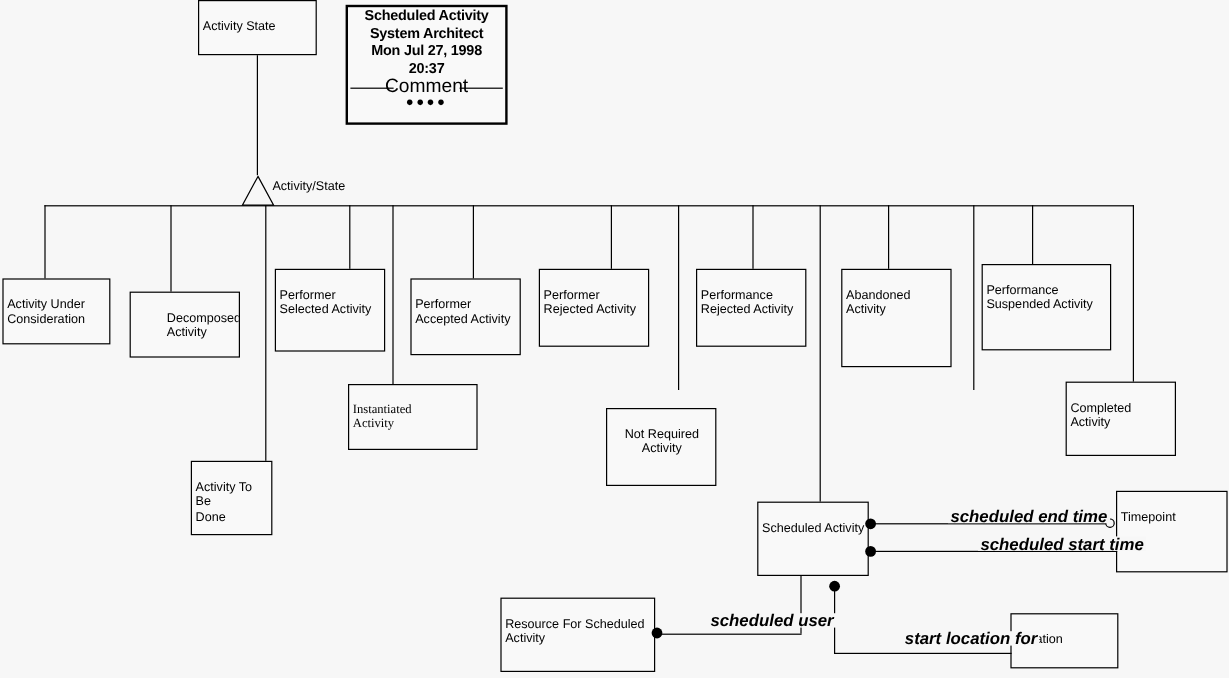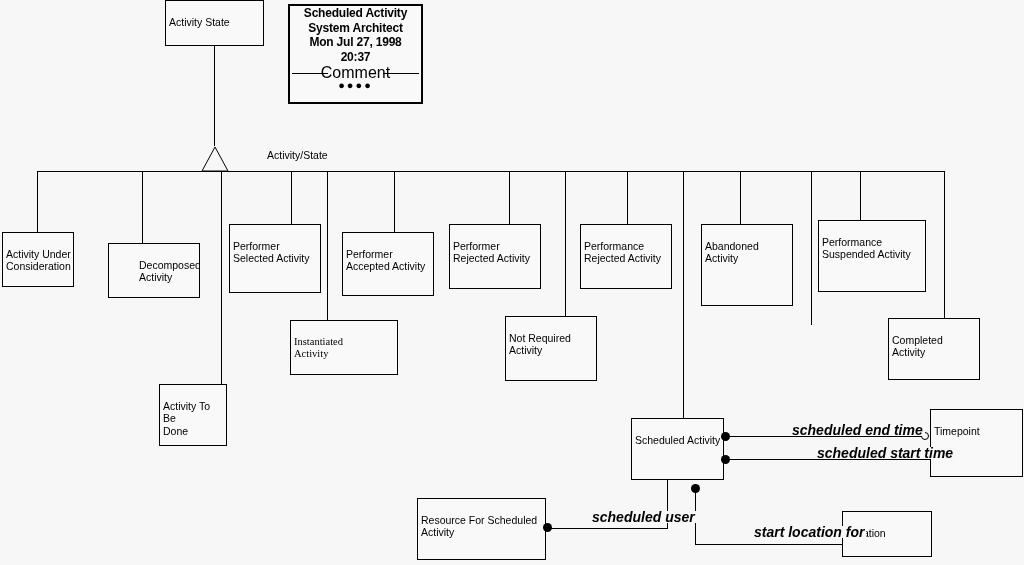--- a/index.html
+++ b/index.html
@@ -114,21 +114,20 @@
     white-space: nowrap;
   }
   .plabel {
     position: absolute;
     font-size: 10.5px;
     line-height: 12px;
     color: #000;
     background: #f7f7f7;
     padding: 0 1px;
     white-space: nowrap;
-    margin-left: 40px;
   }
 </style>
 </head>
 <body>
 
 <div id="canvas">
 
   <div class="ent" style="left:165px; top:0px; width:99px; height:46px;">
     <span>Activity State</span>
   </div>
@@ -166,21 +165,21 @@
   <div class="vline" style="left:394px; top:171px; height:62px;"></div>
   <div class="vline" style="left:509px; top:171px; height:54px;"></div>
   <div class="vline" style="left:565px; top:171px; height:154px;"></div>
   <div class="vline" style="left:627px; top:171px; height:54px;"></div>
   <div class="vline" style="left:683px; top:171px; height:248px;"></div>
   <div class="vline" style="left:740px; top:171px; height:54px;"></div>
   <div class="vline" style="left:811px; top:171px; height:154px;"></div>
   <div class="vline" style="left:860px; top:171px; height:50px;"></div>
   <div class="vline" style="left:944px; top:171px; height:148px;"></div>
 
-  <div class="ent" style="left:2px; top:232px; width:72px; height:55px;">
+  <div class="ent" style="left:2px; top:232px; width:90px; height:55px;">
     <span>Activity Under
 Consideration</span>
   </div>
 
   <div class="ent" style="left:108px; top:243px; width:92px; height:55px;padding-left:30px;">
     <span>Decomposed
 Activity</span>
   </div>
 
   <div class="ent" style="left:159px; top:384px; width:68px; height:62px;">
@@ -201,21 +200,21 @@
   <div class="ent" style="left:342px; top:232px; width:92px; height:64px;">
     <span>Performer
 Accepted Activity</span>
   </div>
 
   <div class="ent" style="left:449px; top:224px; width:92px; height:65px;">
     <span>Performer
 Rejected Activity</span>
   </div>
 
-  <div class="ent" style="left:505px; top:316px; width:92px; height:65px;">
+  <div class="ent" style="left:505px; top:340px; width:92px; height:65px;text-align:center;">
     <span>Not Required
 Activity</span>
   </div>
 
   <div class="ent" style="left:580px; top:224px; width:92px; height:65px;">
     <span>Performance
 Rejected Activity</span>
   </div>
 
   <div class="ent" style="left:701px; top:224px; width:92px; height:82px;">

